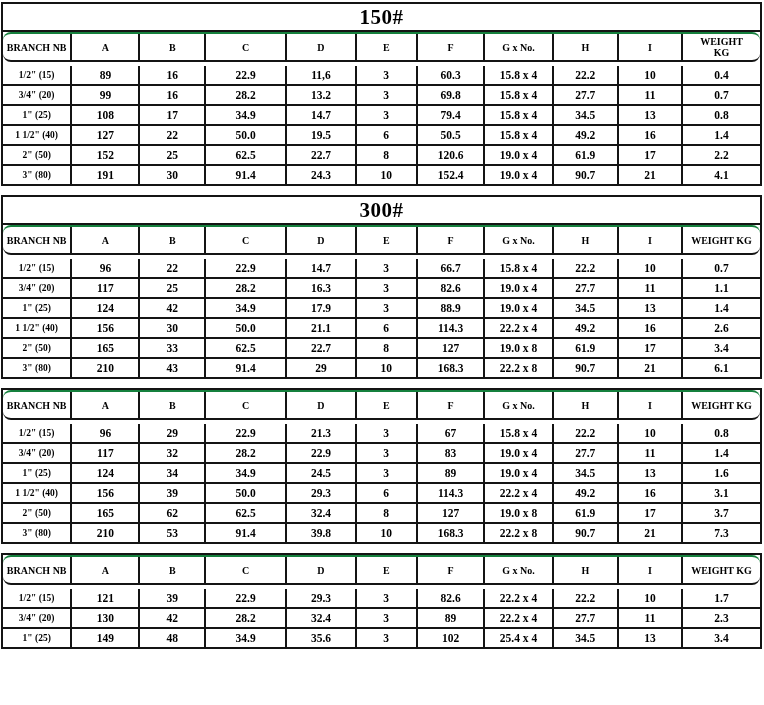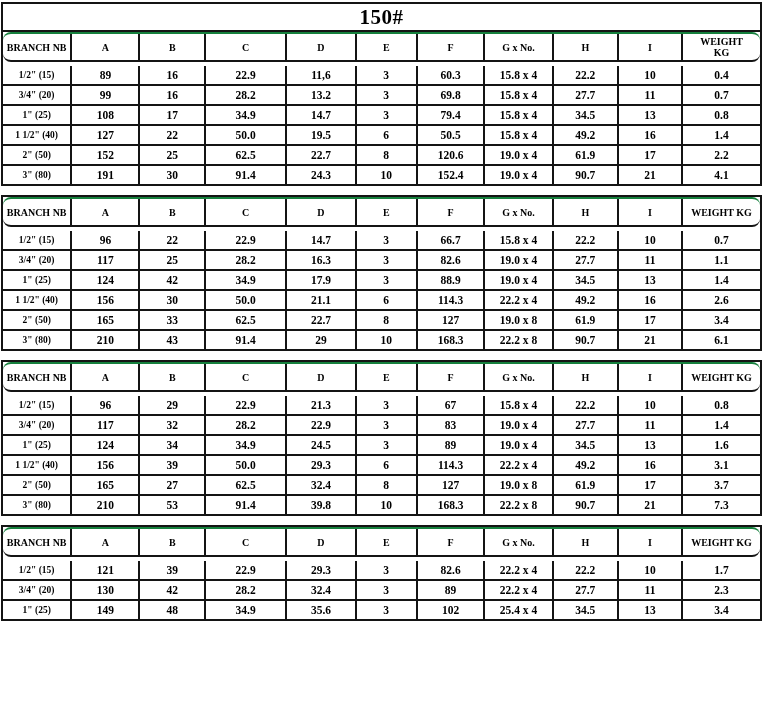--- a/index.html
+++ b/index.html
@@ -169,20 +169,21 @@
             <div class="cell dcell c6">152.4</div>
             <div class="cell dcell c7">19.0 x 4</div>
             <div class="cell dcell c8">90.7</div>
             <div class="cell dcell c9">21</div>
             <div class="cell dcell c10">4.1</div>
           </div>
         </div>
   </div>
 
   <div class="ptable">
+    <div class="title-row">300#</div>
     <div class="header-row">
           <div class="cell hcell c0">BRANCH NB</div>
           <div class="cell hcell c1">A</div>
           <div class="cell hcell c2">B</div>
           <div class="cell hcell c3">C</div>
           <div class="cell hcell c4">D</div>
           <div class="cell hcell c5">E</div>
           <div class="cell hcell c6">F</div>
           <div class="cell hcell c7">G x No.</div>
           <div class="cell hcell c8">H</div>
@@ -334,21 +335,21 @@
             <div class="cell dcell c5">6</div>
             <div class="cell dcell c6">114.3</div>
             <div class="cell dcell c7">22.2 x 4</div>
             <div class="cell dcell c8">49.2</div>
             <div class="cell dcell c9">16</div>
             <div class="cell dcell c10">3.1</div>
           </div>
           <div class="data-row">
             <div class="cell dcell c0 label">2" (50)</div>
             <div class="cell dcell c1">165</div>
-            <div class="cell dcell c2">27</div>
+            <div class="cell dcell c2">62</div>
             <div class="cell dcell c3">62.5</div>
             <div class="cell dcell c4">32.4</div>
             <div class="cell dcell c5">8</div>
             <div class="cell dcell c6">127</div>
             <div class="cell dcell c7">19.0 x 8</div>
             <div class="cell dcell c8">61.9</div>
             <div class="cell dcell c9">17</div>
             <div class="cell dcell c10">3.7</div>
           </div>
           <div class="data-row">

